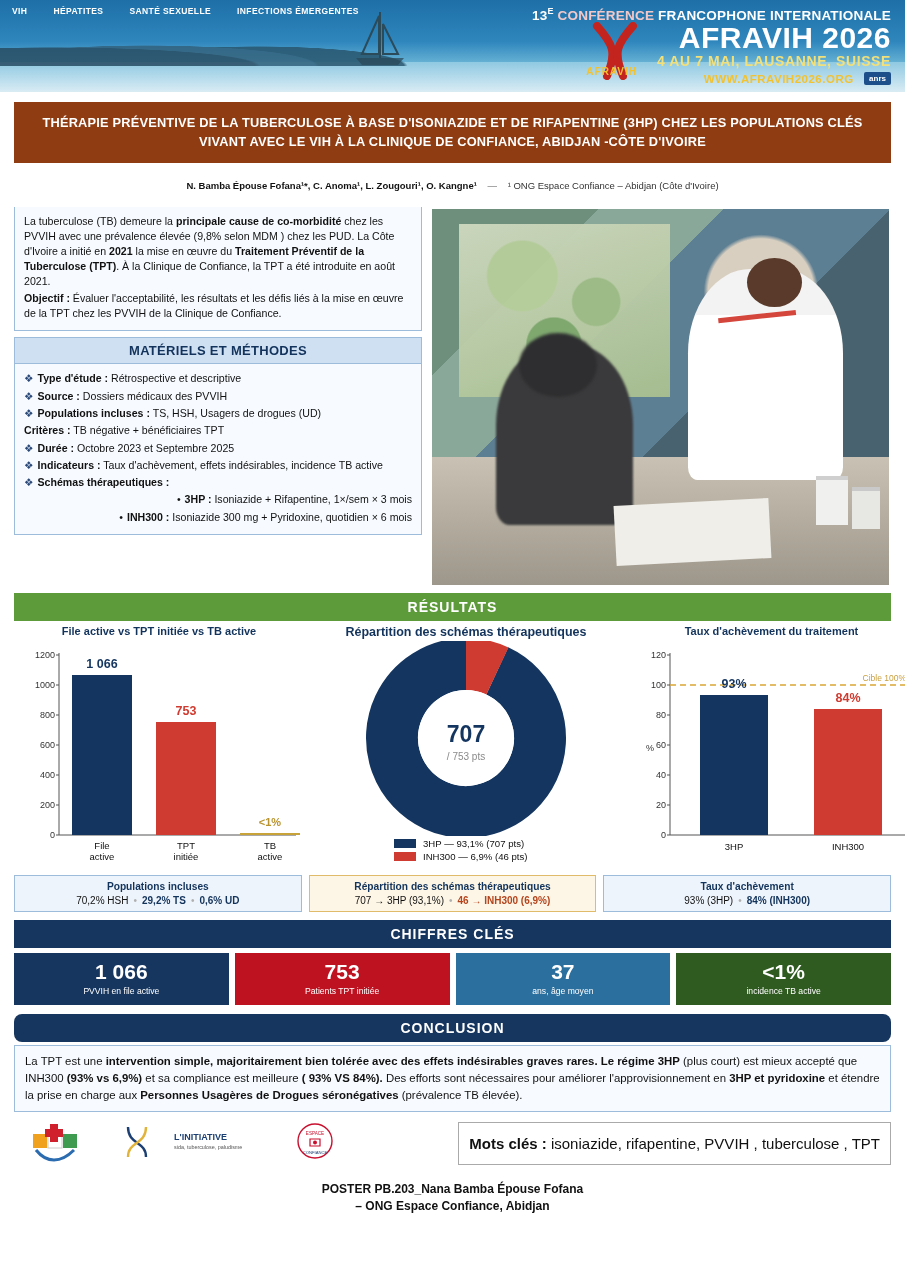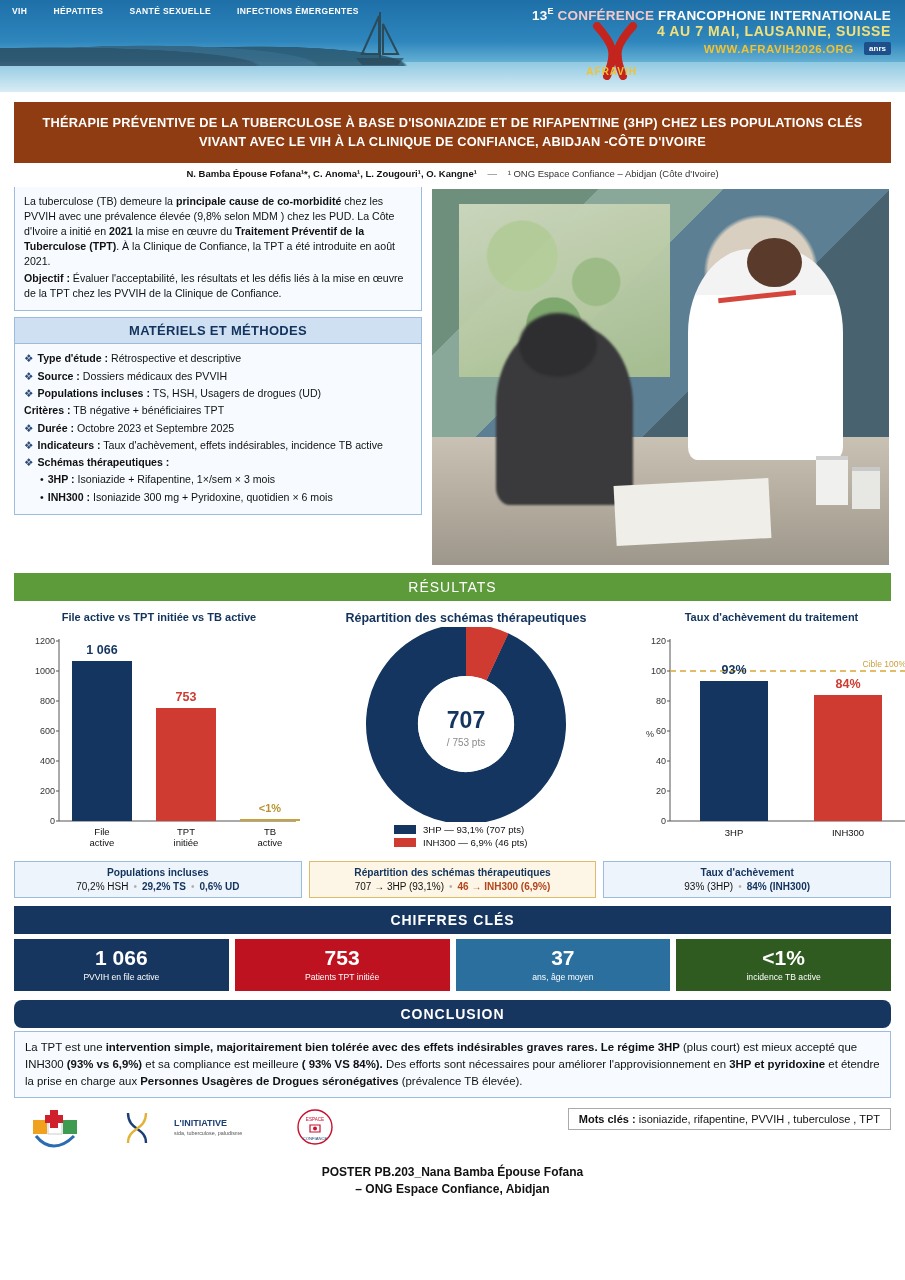--- a/index.html
+++ b/index.html
@@ -62,21 +62,21 @@
 
   
   .title-wrap {
     margin:10px 14px 0 14px; background:#8f3c12; color:#fff;
     padding:12px 18px; text-align:center;
   }
   .title-wrap .t {
     font-size:12.8px; font-weight:bold; line-height:1.45; letter-spacing:.2px;
   }
   .authors {
-    margin:0 14px; background:#ffffff; text-align:center; padding:5px 0 4px 0;
+    margin:12px 14px; background:#ffffff; text-align:center; padding:5px 0 4px 0;
     font-size:9.5px; color:#222;
   }
   .authors b { color:#111; }
   .authors .aff { color:#333; }
   .authors .dash { color:#777; margin:0 8px; }
 
   
   .cols { display:flex; gap:8px; margin:4px 14px 0 14px; }
   .colL { width:408px; }
   .colR { flex:1; }
@@ -86,21 +86,21 @@
     font-size:13px; padding:5px 0; border:1px solid #9dbcdc; letter-spacing:.3px;
   }
   .secbody {
     border:1px solid #9dbcdc; border-top:none; background:#f7fbff;
     padding:7px 9px; font-size:10.6px; line-height:1.42; color:#111;
   }
   .secbody p { margin:0 0 2px 0; }
   ul.meth { list-style:none; margin:0; padding:0; }
   ul.meth li { margin:0 0 3px 0; font-size:10.6px; line-height:1.35; }
   ul.meth li .bul { color:#2b4a7a; margin-right:4px; }
-  ul.meth li.sub { margin-left:16px; }
+  ul.meth li.sub { margin-left:16px;text-align:right; }
   ul.meth li.sub .dot { color:#111; margin-right:4px; }
 
   .photo {
     width:100%; height:380px; border:2px solid #ffffff; position:relative;
     overflow:hidden; background:#5b7a86;
   }
   .photo .bg {
     position:absolute; inset:0;
     background:
       radial-gradient(circle at 72% 22%, #d8cfc0 0 12%, transparent 13%),
@@ -149,22 +149,22 @@
     position:absolute; right:2%; bottom:15%; width:6%; height:11%;
     background:#e7e7e4; border-top:4px solid #c9c9c9;
   }
   .photo .leaflet {
     position:absolute; right:20%; top:28%; width:17%; height:11%;
     background:#fff; border-top:5px solid #d4463c; transform:rotate(-6deg);
   }
 
   
   .results-head {
-    margin:6px 14px 10px 14px; background:#5c9a3a; color:#fff; text-align:center;
-    font-weight:normal; font-size:14px; padding:6px 0; letter-spacing:1px;
+    margin:6px 14px 4px 14px; background:#5c9a3a; color:#fff; text-align:center;
+    font-weight:bold; font-size:14px; padding:6px 0; letter-spacing:1px;
   }
   .charts { display:flex; margin:4px 14px 0 14px; gap:12px; }
   .chart-box { position:relative; }
   .chart-title {
     text-align:center; font-size:11px; font-weight:bold; color:#12335c;
     margin-bottom:2px;
   }
   .chart-title.big { font-size:12.5px; }
 
   .c1 { width:290px; }
@@ -216,22 +216,22 @@
 
   
   .footer { display:flex; align-items:flex-start; margin:10px 14px 0 14px; }
   .logos { display:flex; align-items:center; gap:46px; padding-left:18px; }
   .logo-ci { width:46px; height:40px; }
   .logo-init { display:flex; align-items:center; gap:24px; }
   .logo-init .txt { font-size:9px; color:#1b3f73; font-weight:bold; line-height:1.1;}
   .logo-init .sub { font-size:5.4px; color:#555; font-weight:normal; }
   .logo-ec { width:54px; height:40px; }
   .kw {
-    margin-left:auto; border:1px solid #aaa; background:#fff; padding:4px 10px;
-    font-size:11px; color:#111;
+    margin-left:auto; border:1px solid #aaa; background:#fff; padding:12px 10px;
+    font-size:15px; color:#111;
   }
   .poster-id {
     text-align:center; margin:16px 0 0 0; font-size:12px; font-weight:bold; color:#111;
     line-height:1.35;
   }
 </style>
 </head>
 <body>
 
 <div class="poster">
@@ -258,20 +258,21 @@
       <path d="M50 4 C34 22, 30 30, 40 54" stroke="#c4241e" stroke-width="8" fill="none" stroke-linecap="round"></path>
     </svg>
     <div class="ribbon-label">AFRAVIH</div>
 
     <div class="right">
       <div class="conf-line1">
         <span>13</span><span class="sup">E</span>
         <span class="fc">CONFÉRENCE</span>
         <span>FRANCOPHONE INTERNATIONALE</span>
       </div>
+      <div class="conf-title">AFRAVIH 2026</div>
       <div class="conf-date">4 AU 7 MAI, LAUSANNE, SUISSE</div>
       <div>
         <span class="conf-url">WWW.AFRAVIH2026.ORG</span>
         <span class="anrs">anrs</span>
       </div>
     </div>
   </div>
 
   <div class="title-wrap">
     <div class="t">THÉRAPIE PRÉVENTIVE DE LA TUBERCULOSE À BASE D'ISONIAZIDE ET DE RIFAPENTINE (3HP) CHEZ LES POPULATIONS CLÉS VIVANT AVEC LE VIH À LA CLINIQUE DE CONFIANCE,  ABIDJAN -CÔTE D'IVOIRE</div>

